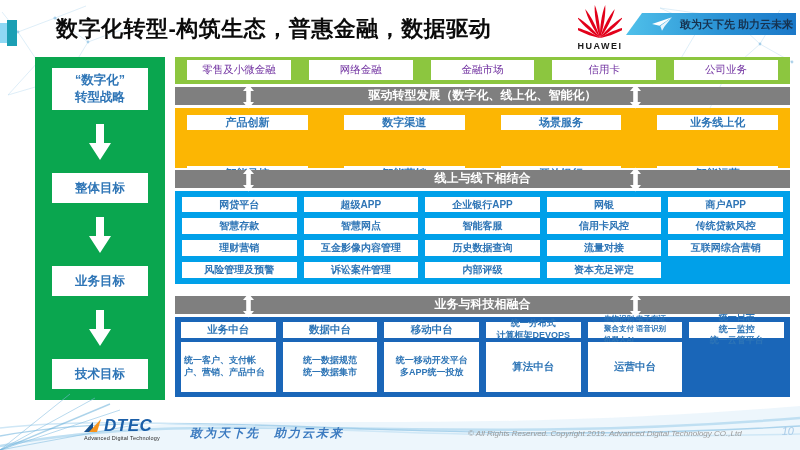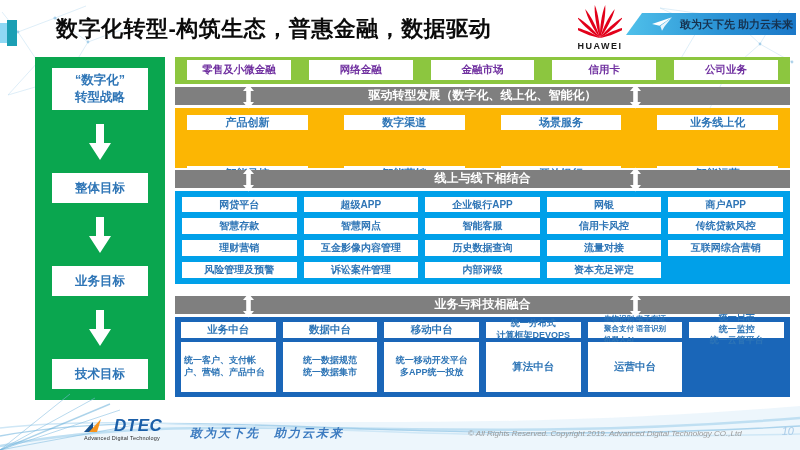--- a/index.html
+++ b/index.html
@@ -34,21 +34,21 @@
               white-space:pre-line; line-height:1.35; }
   .side-box.tall { min-height:42px; }
   .side-box.short { min-height:30px; }
 
   
   .main { position:absolute; left:175px; top:57px; width:615px; height:340px;
           display:flex; flex-direction:column; }
 
   .green-band { height:28px; background:#8CC63F; display:flex; align-items:center; gap:18px;
                 padding:0 12px; margin-bottom:3px; }
-  .gbox { flex:1; height:20px; background:#fff; color:#7030A0; font-size:10.5px; font-weight:bold;
+  .gbox { flex:1; height:20px; background:#fff; color:#7030A0; font-size:10.5px; font-weight:normal;
           display:flex; align-items:center; justify-content:center; white-space:nowrap; }
 
   .graybar { height:19px; background:#7F7F7F; position:relative; display:flex; align-items:center;
              justify-content:center; margin-bottom:3px; }
   .graybar span { color:#fff; font-size:12px; font-weight:bold; white-space:nowrap; }
   .darrow { position:absolute; top:-3px; }
   .darrow.a1 { left:68px; } .darrow.a2 { left:455px; }
 
   .yellow-band { height:60px; background:#FCB603; display:grid;
                  grid-template-columns:repeat(4,1fr); grid-auto-rows:1fr;
@@ -70,21 +70,21 @@
            display:flex; align-items:center; justify-content:center; white-space:nowrap; }
   .pdetail { background:#fff; color:#2E75B6; font-size:9px; font-weight:bold;
              display:flex; align-items:center; justify-content:center; text-align:center;
              white-space:pre-line; line-height:1.3; padding:2px 3px; }
   .platforms .col1 .pdetail, .platforms .pdetail.left { text-align:left; }
   .pdetail.small { font-size:7.5px; text-align:left; line-height:1.4; }
 
   
   .swoosh { position:absolute; left:0; bottom:0; }
   .dtec { position:absolute; left:84px; top:417px; }
-  .dtec-row { display:flex; align-items:flex-end; gap:12px; }
+  .dtec-row { display:flex; align-items:flex-end; gap:2px; }
   .dtec-word { font-size:17px; font-weight:bold; color:#1B5FA8; font-style:italic; letter-spacing:0.5px; line-height:1; }
   .dtec-sub { font-size:5.5px; color:#2b2b2b; margin-top:1px; letter-spacing:0.2px; }
   .footer-slogan { position:absolute; left:190px; top:425px; font-size:12px; font-weight:bold;
                    font-style:italic; color:#3C7BC0; letter-spacing:2px; white-space:nowrap; }
   .copyright { position:absolute; left:468px; top:429px; font-size:8px; font-style:italic; color:#9a9a9a; white-space:nowrap; }
   .page-number { position:absolute; right:6px; top:425px; font-size:11px; color:#A9CBE8; font-style:italic; }
 </style>
 </head>
 <body>
 

